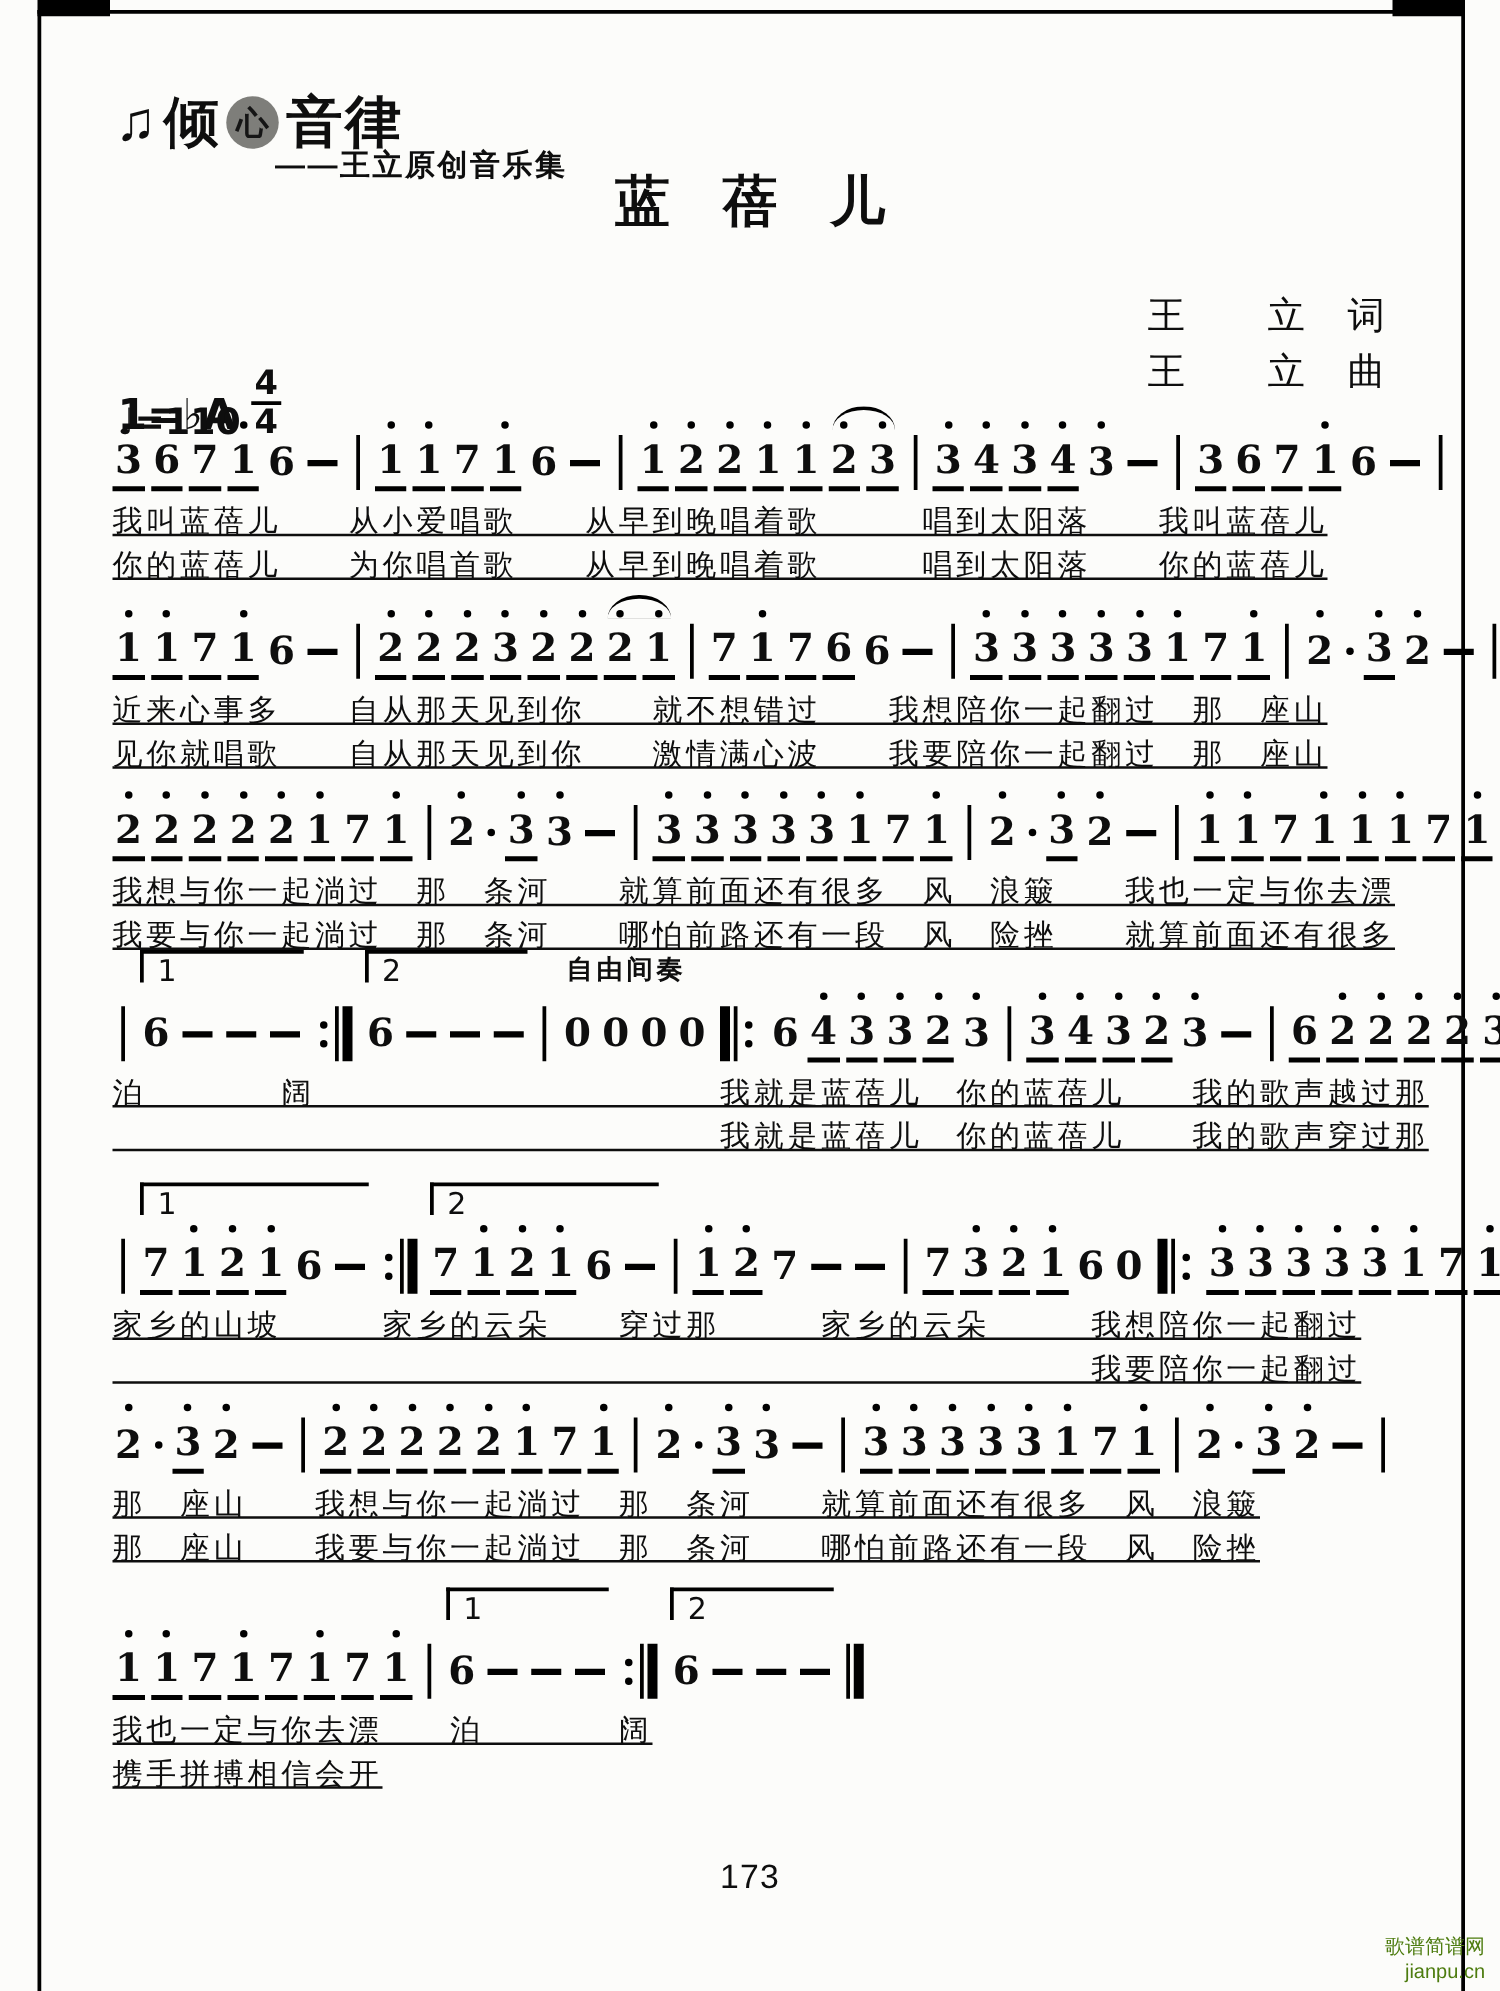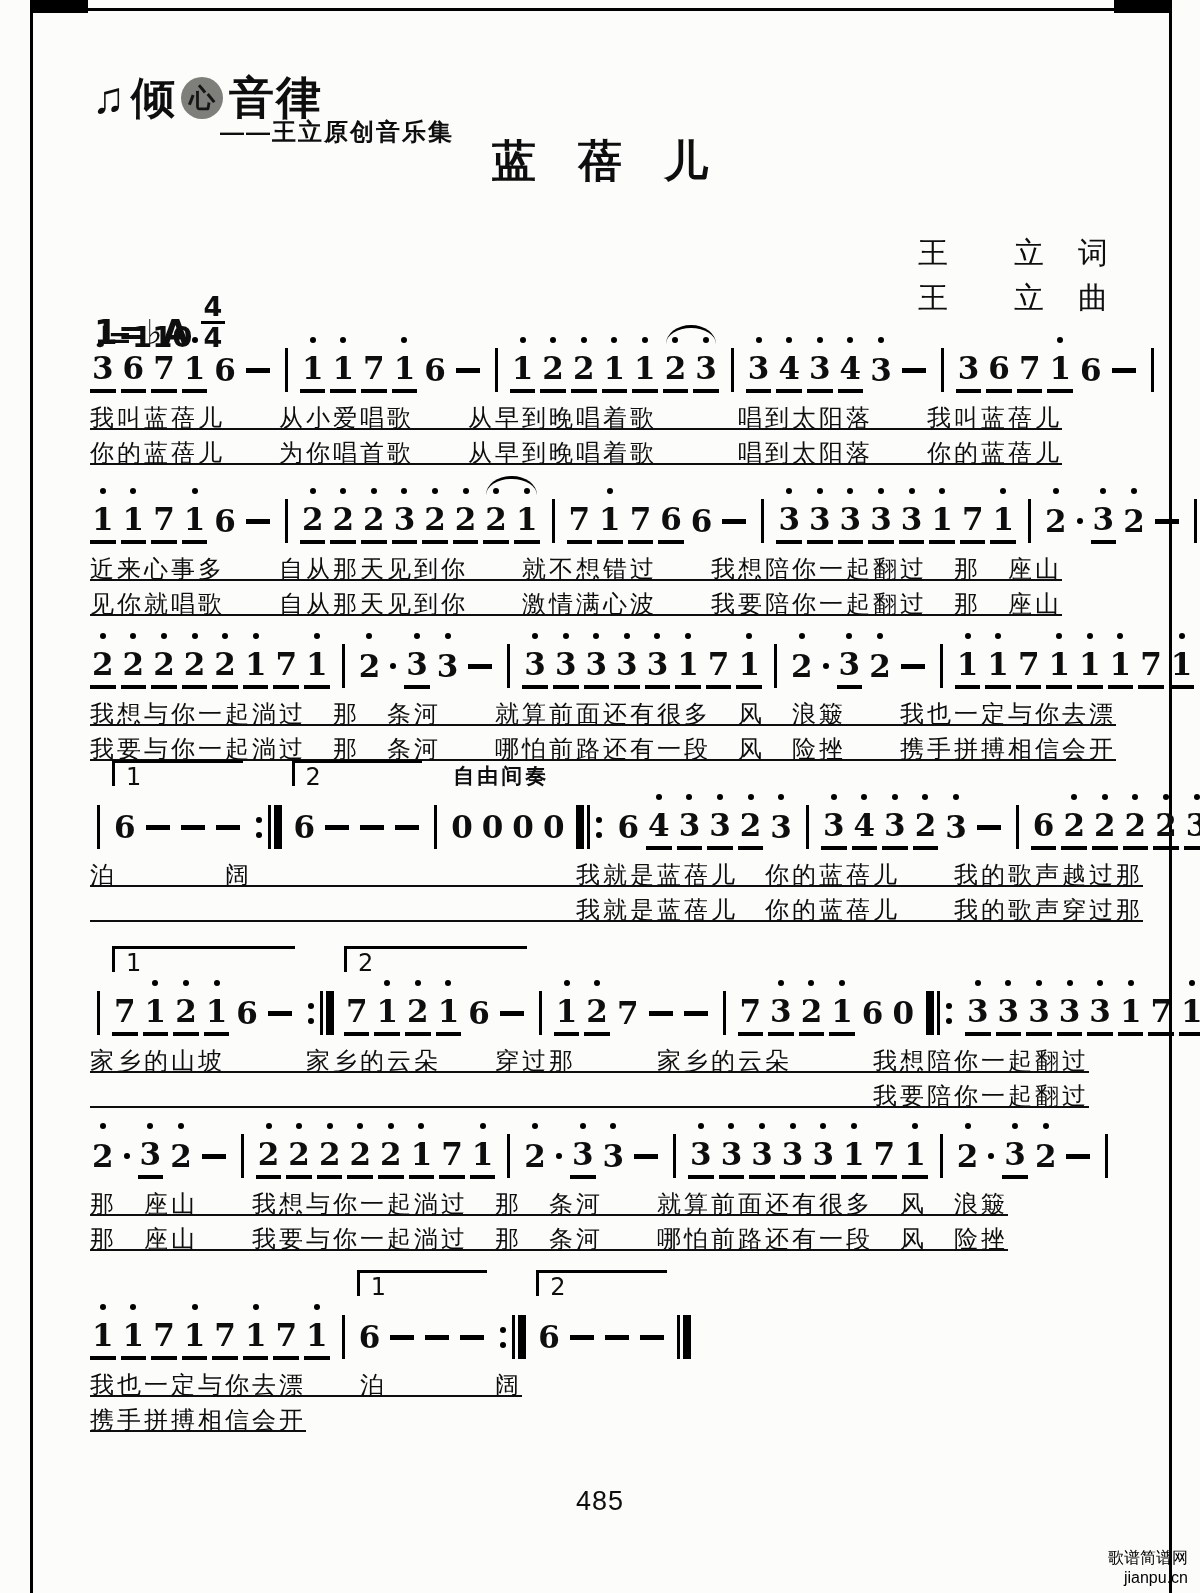--- a/index.html
+++ b/index.html
@@ -60,21 +60,21 @@
   .vband{position:relative;height:23px;border-top:3px solid #000;border-left:3px solid #000;
          margin-bottom:3px;min-width:118px;}
   .vlabel{position:absolute;left:11px;top:0;font-size:24px;font-family:"DejaVu Sans",sans-serif;}
   .vrow{display:flex;align-items:flex-end;gap:5px;}
   .ann{display:flex;flex-direction:column;align-items:flex-start;}
   .anntxt{font-size:21px;font-weight:bold;letter-spacing:3px;height:25px;line-height:23px;margin-left:4px;}
   .lyr{font-size:24px;line-height:35px;letter-spacing:3px;white-space:pre;text-decoration:underline;}
   .lyr.first{margin-top:7px;}
 
   .pageno{position:absolute;left:0;right:0;top:1486px;text-align:center;font-size:27px;letter-spacing:1px;}
-  .wm{position:absolute;right:12px;top:1548px;text-align:right;color:#000000;font-size:16px;line-height:20px;}
+  .wm{position:absolute;right:12px;top:1548px;text-align:right;color:#4d7c0f;font-size:16px;line-height:20px;}
 </style>
 </head>
 <body>
 
 <div class="page">
   <div class="f-top"></div>
   <div class="f-left"></div>
   <div class="f-right"></div>
   <div class="c-tl"></div>
   <div class="c-tr"></div>
@@ -926,21 +926,21 @@
           <span class="tk">
             <span class="top">
               <i class="hdot"></i>
             </span>
             <span class="mid">
               <span class="num u1">1</span>
             </span>
           </span>
         </div>
         <div class="lyr first">我想与你一起淌过　那　条河　　就算前面还有很多　风　浪簸　　我也一定与你去漂</div>
-        <div class="lyr">我要与你一起淌过　那　条河　　哪怕前路还有一段　风　险挫　　携手拼搏相信会开</div>
+        <div class="lyr">我要与你一起淌过　那　条河　　哪怕前路还有一段　风　险挫　　就算前面还有很多</div>
       </section>
       <section class="sline sline4">
         <div class="mline">
           <span class="tk">
             <span class="top"></span>
             <span class="mid">
               <i class="vbar"></i>
             </span>
           </span>
           <span class="volta">
@@ -1911,19 +1911,19 @@
               <i class="nbar"></i>
               <i class="tbar"></i>
             </span>
           </span>
         </div>
         <div class="lyr first">我也一定与你去漂　　泊　　　　阔</div>
         <div class="lyr">携手拼搏相信会开</div>
       </section>
     </div>
 
-  <div class="pageno">485</div>
+  <div class="pageno">173</div>
 
   <div class="wm">
     <div>歌谱简谱网</div>
     <div>jianpu.cn</div>
   </div>
 </div>
 
 </body></html>

